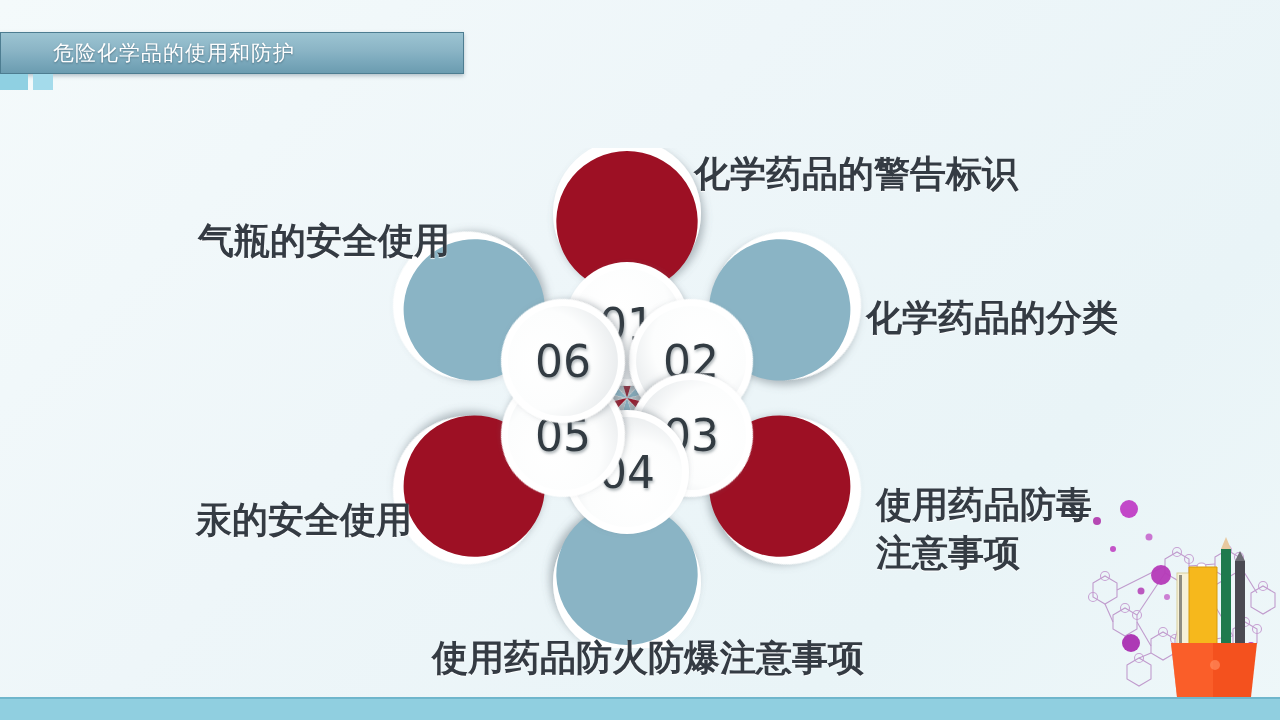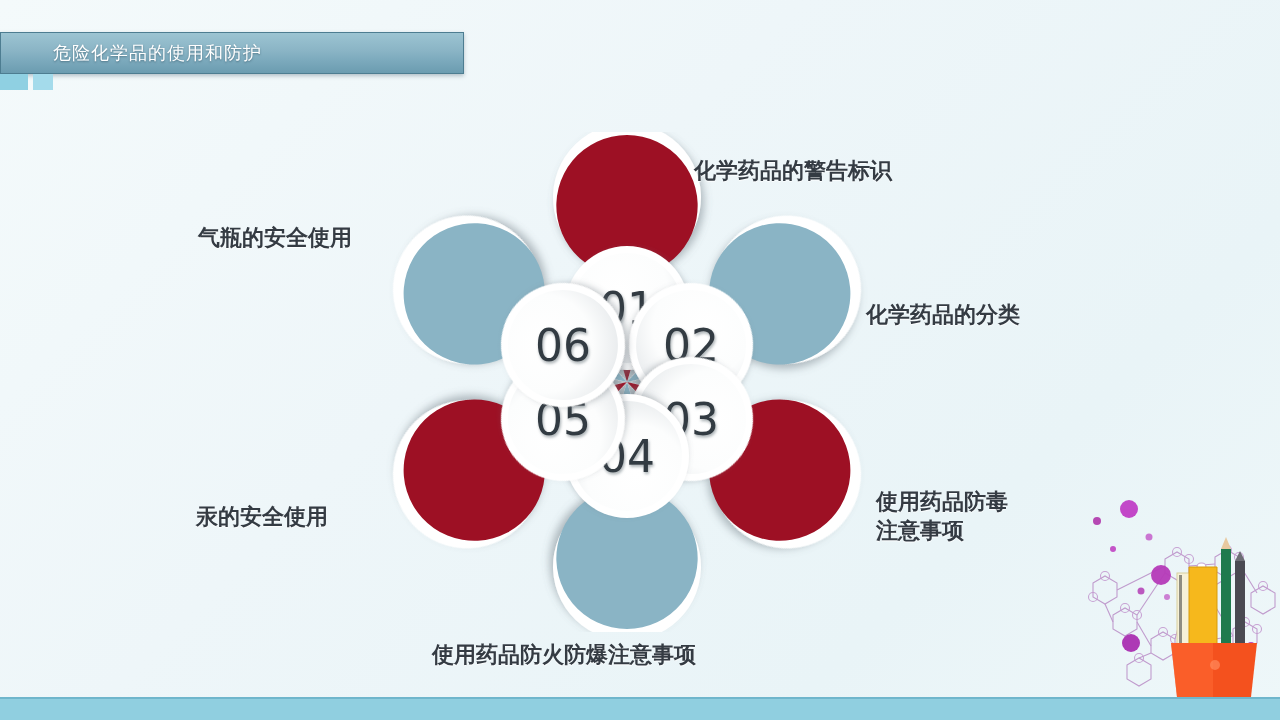--- a/index.html
+++ b/index.html
@@ -28,21 +28,21 @@
     background: linear-gradient(180deg, #9cc4d2 0%, #8ab4c5 45%, #7ba9bc 70%, #6b9cb0 100%);
     border: 1px solid #4d7d91;
     box-sizing: border-box;
     box-shadow: 0 2px 4px rgba(60,90,105,0.35);
     display: flex;
     align-items: center;
   }
   #title-bar-text {
     margin-left: 52px;
     color: #ffffff;
-    font-size: 18px;
+    font-size: 21px;
     letter-spacing: 1px;
     text-shadow: 0 1px 2px rgba(40,70,85,0.55);
     white-space: nowrap;
   }
   #title-accent-left {
     position: absolute;
     left: 0px;
     top: 74px;
     width: 28px;
     height: 16px;
@@ -65,44 +65,43 @@
     width: 1280px;
     height: 23px;
     background: #90cfe0;
     border-top: 2px solid #6fb6cc;
   }
 
   
   #petal-diagram {
     position: absolute;
     left: 377px;
-    top: 132px;
+    top: 148px;
     width: 500px;
     height: 500px;
   }
   #petal-diagram svg { display: block; }
 
   .petal-number {
     font-family: "DejaVu Sans", "Liberation Sans", sans-serif;
     font-size: 44px;
     font-weight: 400;
     fill: #333b42;
   }
 
   
   .callout {
     position: absolute;
     font-family: "DejaVu Sans", "Liberation Sans", sans-serif;
-    font-size: 22px;
+    font-size: 36px;
     font-weight: bold;
     color: #343b43;
     line-height: 1.32;
     white-space: pre-line;
     text-shadow: 0 1px 1px rgba(255,255,255,0.9);
-    margin-top: 6px;
   }
   #callout-01 { left: 694px; top: 150px; }
   #callout-02 { left: 866px; top: 294px; text-align: center; }
   #callout-03 { left: 876px; top: 481px; }
   #callout-04 { left: 432px; top: 634px; }
   #callout-05 { left: 196px; top: 496px; }
   #callout-06 { left: 198px; top: 217px; }
 
   
   #corner-deco {

